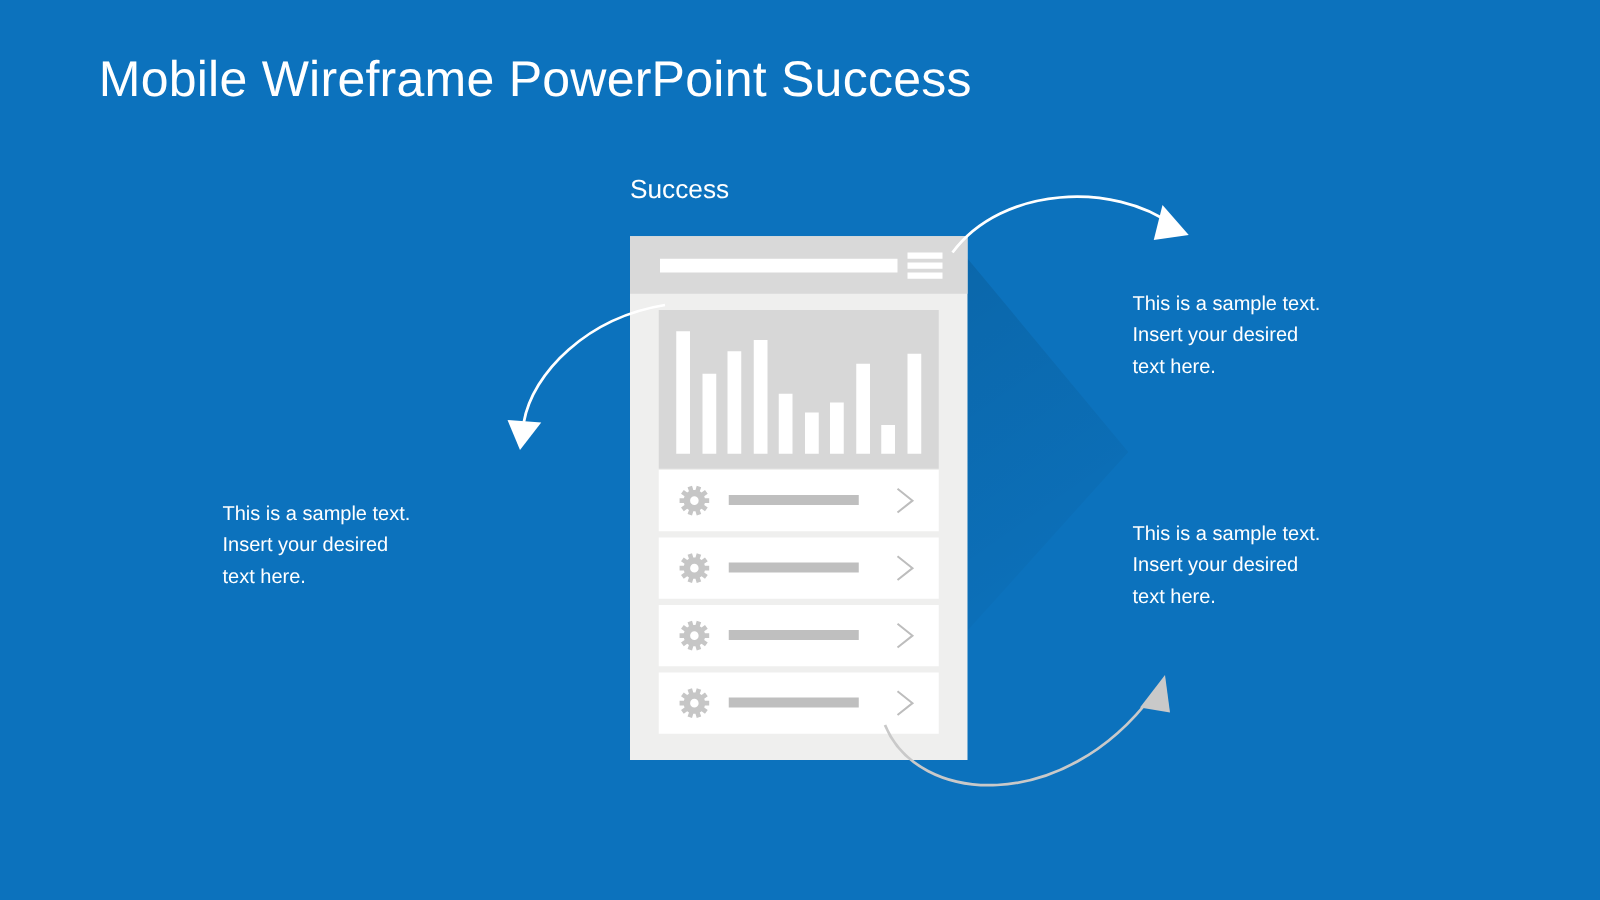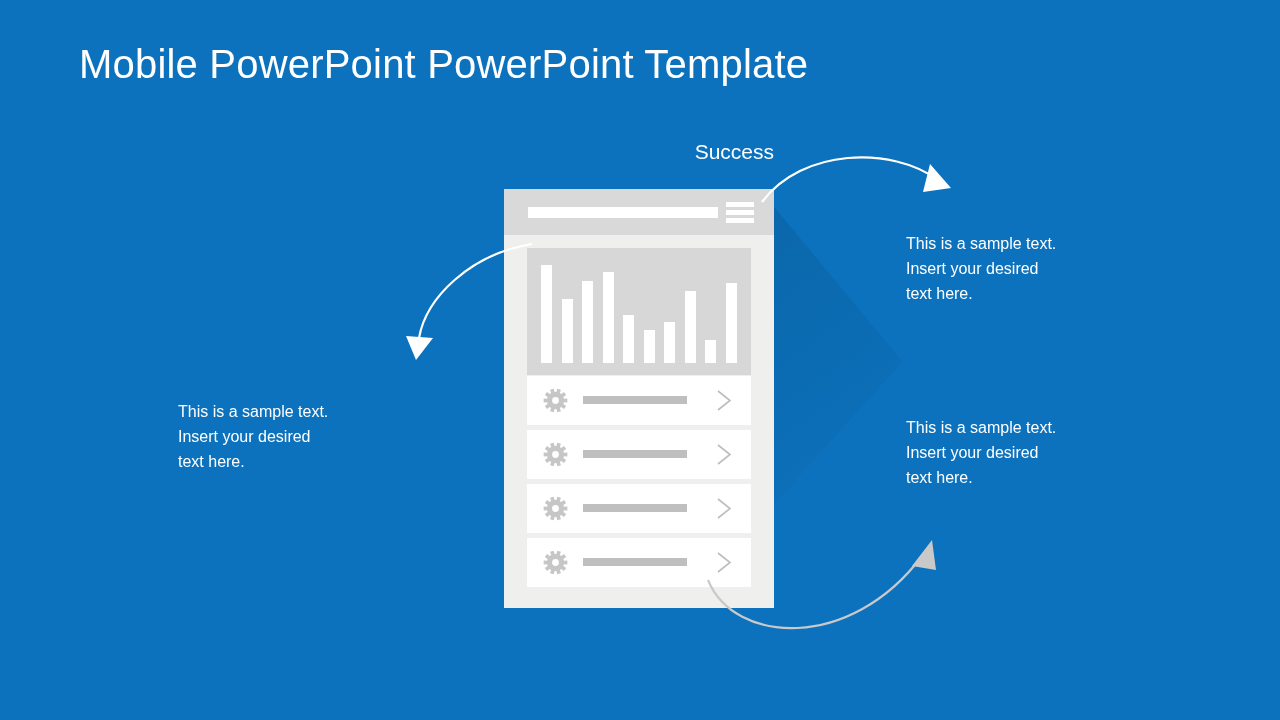--- a/index.html
+++ b/index.html
@@ -38,21 +38,21 @@
     color:#ffffff;
     letter-spacing:0.2px;
     white-space:nowrap;
   }
 
   
   #success-label {
     position:absolute;
     left:504px; top:140px;
     width:270px;
-    text-align:right;
+    text-align:left;
     font-size:21px;
     color:#ffffff;
   }
 
   
   #phone-frame {
     position:absolute;
     left:504px; top:189px;
     width:270px; height:419px;
     background:#efefee;
@@ -150,21 +150,21 @@
   #arrow-top-right { left:752px; top:142px; }
   #arrow-left      { left:400px; top:232px; }
   #arrow-bottom-right { left:700px; top:528px; }
 </style>
 </head>
 <body style="background: rgb(12, 114, 189);">
 
 <div id="phone-shadow"></div>
 <div id="phone-shadow2"></div>
 
-<div id="page-title" style="color: rgb(255, 255, 255);">Mobile PowerPoint PowerPoint Template</div>
+<div id="page-title" style="color: rgb(255, 255, 255);">Mobile Wireframe PowerPoint Success</div>
 
 <div id="success-label">Success</div>
 
 <div id="phone-frame">
 
   <div id="phone-navbar">
     <div id="nav-search-field" title=""></div>
     <div class="ham-wrap">
       <div class="ham-line l1"></div>
       <div class="ham-line l2"></div>

